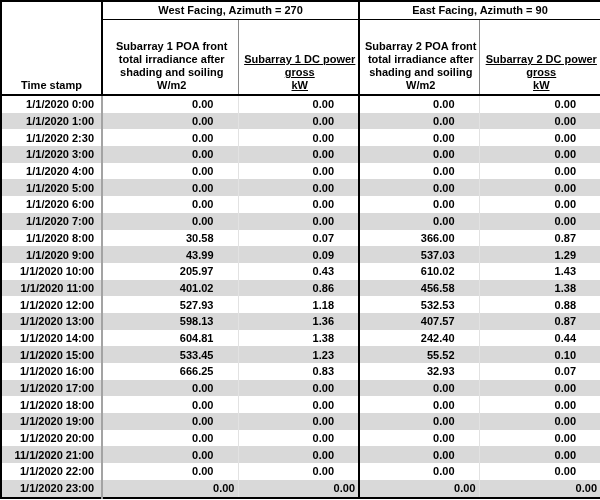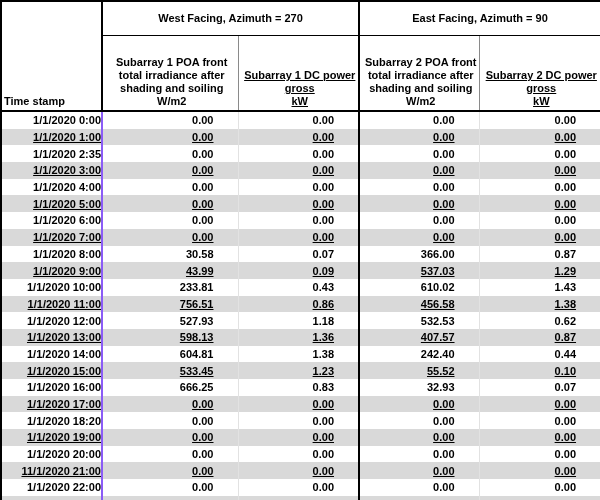--- a/index.html
+++ b/index.html
@@ -16,47 +16,47 @@
   }
   col.c0{width:101px;}
   col.c1{width:136px;}
   col.c2{width:121px;}
   col.c3{width:120px;}
   col.c4{width:122px;}
 
   th{font-weight:bold;}
   .group-row th.group{
     height:17px;font-size:11px;line-height:17px;text-align:center;vertical-align:middle;
-    border-bottom:1px solid #000;padding:8px;
+    border-bottom:1px solid #000;padding:0;
     white-space:nowrap;overflow:hidden;
   }
   th.time-head{
-    vertical-align:bottom;text-align:left;font-size:11px;line-height:13px;
+    vertical-align:bottom;text-align:center;font-size:11px;line-height:13px;
     padding:0 2px 2px 2px;
     border-right:2px solid #000;border-bottom:2px solid #000;
   }
   .head-row th.colhead{
     height:72px;vertical-align:bottom;text-align:center;
     font-size:11px;line-height:13px;white-space:pre-line;
     padding:0 1px 2px 4px;
     border-bottom:2px solid #000;
   }
   
   .vthick{border-left:2px solid #000;}
   th.vthin{border-left:1px solid #8a8a8a;text-decoration:underline;}
   td.vthin{border-left:1px solid #e2e2e2;}
   td.vthick{border-left:2px solid #000;}
 
   tbody td{
     height:16.7px;font-size:11px;line-height:16px;vertical-align:middle;
     padding:0;overflow:hidden;white-space:nowrap;
   }
-  td.time{text-align:right;padding-right:0;border-right:2px solid #8b5cf6;}
+  td.time{text-align:right;padding-right:7px;border-right:2px solid #a3a3a3;}
   td.num{text-align:right;padding-right:24px;}
-  tbody tr.band td{background:var(--band,#d9d9d9);text-decoration:underline;}
+  tbody tr.band td{background:var(--band,#d9d9d9);}
   tbody tr:last-child td.num{padding-right:3px;}
 </style>
 </head>
 <body>
 
 <div class="sheet">
   <table>
     <colgroup>
       <col class="c0">
         <col class="c1">
@@ -96,21 +96,21 @@
     <td class="num vthin">0.00</td>
   </tr>
         <tr class="band">
     <td class="time">1/1/2020 1:00</td>
     <td class="num">0.00</td>
     <td class="num vthin">0.00</td>
     <td class="num vthick">0.00</td>
     <td class="num vthin">0.00</td>
   </tr>
         <tr>
-    <td class="time">1/1/2020 2:35</td>
+    <td class="time">1/1/2020 2:30</td>
     <td class="num">0.00</td>
     <td class="num vthin">0.00</td>
     <td class="num vthick">0.00</td>
     <td class="num vthin">0.00</td>
   </tr>
         <tr class="band">
     <td class="time">1/1/2020 3:00</td>
     <td class="num">0.00</td>
     <td class="num vthin">0.00</td>
     <td class="num vthick">0.00</td>
@@ -153,38 +153,38 @@
   </tr>
         <tr class="band">
     <td class="time">1/1/2020 9:00</td>
     <td class="num">43.99</td>
     <td class="num vthin">0.09</td>
     <td class="num vthick">537.03</td>
     <td class="num vthin">1.29</td>
   </tr>
         <tr>
     <td class="time">1/1/2020 10:00</td>
-    <td class="num">233.81</td>
+    <td class="num">205.97</td>
     <td class="num vthin">0.43</td>
     <td class="num vthick">610.02</td>
     <td class="num vthin">1.43</td>
   </tr>
         <tr class="band">
     <td class="time">1/1/2020 11:00</td>
-    <td class="num">756.51</td>
+    <td class="num">401.02</td>
     <td class="num vthin">0.86</td>
     <td class="num vthick">456.58</td>
     <td class="num vthin">1.38</td>
   </tr>
         <tr>
     <td class="time">1/1/2020 12:00</td>
     <td class="num">527.93</td>
     <td class="num vthin">1.18</td>
     <td class="num vthick">532.53</td>
-    <td class="num vthin">0.62</td>
+    <td class="num vthin">0.88</td>
   </tr>
         <tr class="band">
     <td class="time">1/1/2020 13:00</td>
     <td class="num">598.13</td>
     <td class="num vthin">1.36</td>
     <td class="num vthick">407.57</td>
     <td class="num vthin">0.87</td>
   </tr>
         <tr>
     <td class="time">1/1/2020 14:00</td>
@@ -208,21 +208,21 @@
     <td class="num vthin">0.07</td>
   </tr>
         <tr class="band">
     <td class="time">1/1/2020 17:00</td>
     <td class="num">0.00</td>
     <td class="num vthin">0.00</td>
     <td class="num vthick">0.00</td>
     <td class="num vthin">0.00</td>
   </tr>
         <tr>
-    <td class="time">1/1/2020 18:20</td>
+    <td class="time">1/1/2020 18:00</td>
     <td class="num">0.00</td>
     <td class="num vthin">0.00</td>
     <td class="num vthick">0.00</td>
     <td class="num vthin">0.00</td>
   </tr>
         <tr class="band">
     <td class="time">1/1/2020 19:00</td>
     <td class="num">0.00</td>
     <td class="num vthin">0.00</td>
     <td class="num vthick">0.00</td>

